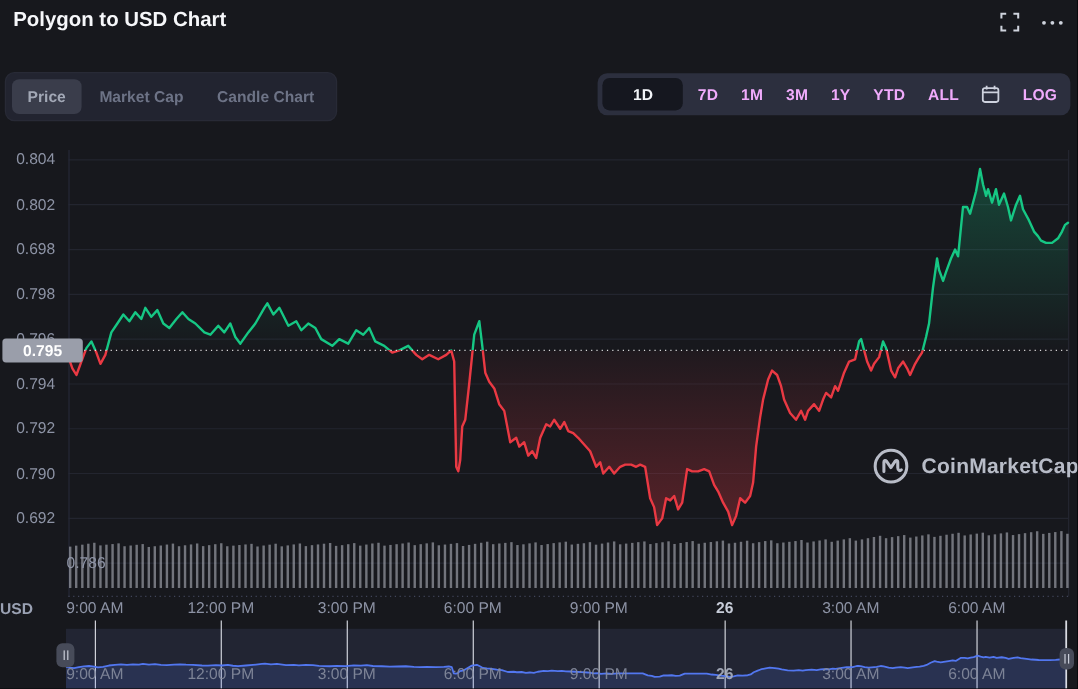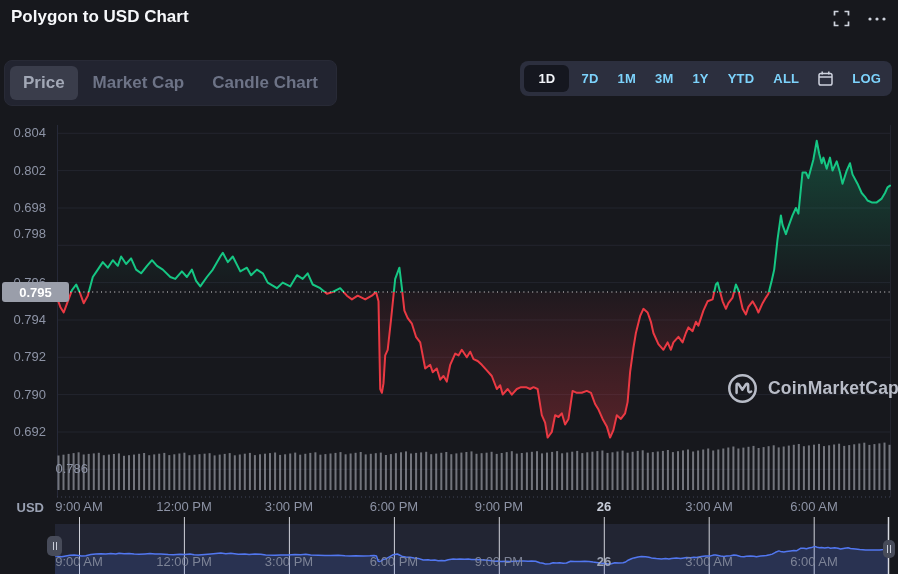--- a/index.html
+++ b/index.html
@@ -4,37 +4,37 @@
 <style>
   html,body{margin:0;padding:0;background:#000;}
   .app{position:relative;width:898px;height:574px;background:#17181d;overflow:hidden;
        font-family:"Liberation Sans",sans-serif;color:#eff2f5;}
   .title{position:absolute;left:10px;top:6px;font-size:17px;font-weight:bold;color:#f6f7fa;margin:1px;}
   .icon-btn{position:absolute;top:8px;background:none;border:none;cursor:pointer;padding:2px;}
   .icon-btn.fs{right:46px;}
   .icon-btn.more{right:8px;}
   .seg{position:absolute;display:flex;align-items:center;border-radius:8px;}
   .type-seg{left:4px;top:60px;background:#222430;padding:5px;gap:2px;border:1px solid #282a36;}
-  .type-seg .chip{border:none;background:none;font-family:inherit;font-size:17px;font-weight:bold;
+  .type-seg .chip{border:none;background:none;font-family:inherit;font-size:13px;font-weight:bold;
        color:#6d7386;padding:7px 13px;border-radius:6px;cursor:pointer;}
   .type-seg .chip.active{background:#3a3d4b;color:#a2a8b6;}
   .range-seg{right:6px;top:61px;background:#2c2f3e;padding:4px;gap:5px;}
   .range-seg .chip{border:none;background:none;font-family:inherit;font-size:13px;font-weight:bold;
-       color:#7dd3fc;padding:6px 7px;border-radius:6px;cursor:pointer;letter-spacing:.2px;}
-  .range-seg .chip.active{background:#15171f;color:#f2f4f8;padding:6px 14px;}
+       color:#f0abfc;padding:6px 7px;border-radius:6px;cursor:pointer;letter-spacing:.2px;}
+  .range-seg .chip.active{background:#15171f;color:#f2f4f8;padding:6px 25px;}
   .range-seg .cal{display:flex;align-items:center;padding:4px 6px;}
   #main-svg{position:absolute;left:0;top:0;}
   #mini-svg{position:absolute;left:0;top:516px;}
   .ylab{position:absolute;left:0;width:46px;text-align:right;font-size:13px;color:#8d93a5;z-index:2;}
   .price-badge{position:absolute;left:2px;top:282px;width:67px;height:20px;background:#9a9eaa;
        border-radius:3px;color:#ffffff;font-size:13px;font-weight:bold;display:flex;align-items:center;
        justify-content:center;z-index:3;}
   .xlab{position:absolute;top:499px;transform:translateX(-50%);font-size:13px;color:#8d93a5;white-space:nowrap;z-index:2;}
   .xlab.bold{font-weight:bold;color:#c7ccd8;}
-  .usd{position:absolute;left:0;top:500px;width:44px;text-align:right;font-size:13px;font-weight:bold;color:#9aa1b3;}
+  .usd{position:absolute;left:0;top:500px;width:44px;font-size:13px;font-weight:bold;color:#9aa1b3;}
   .watermark{position:absolute;left:726px;top:372px;display:flex;align-items:center;gap:9px;opacity:.92;z-index:1;}
   .watermark span{font-size:17.5px;font-weight:bold;color:#c6cad6;letter-spacing:.2px;}
   .minilab{position:absolute;top:554px;transform:translateX(-50%);font-size:13px;color:#868c9e;opacity:.9;z-index:2;white-space:nowrap;}
   .minilab.bold{font-weight:bold;color:#aab0bf;}
   .handle{position:absolute;background:#474b59;border-radius:5px;display:flex;align-items:center;
        justify-content:center;gap:2px;z-index:4;cursor:ew-resize;}
   .handle i{display:block;width:1px;height:8px;background:#c9cdd8;}
   .handle.left{left:47px;top:536px;width:15px;height:20px;}
   .handle.right{left:883px;top:540px;width:12px;height:18px;}
 </style>
@@ -288,21 +288,21 @@
       <path d="M57.0,297.6L60.3,306.9L63.7,312.5L67.8,301.3L72.0,290.1L76.2,284.5L80.3,293.8L83.7,303.2L87.8,295.7L92.8,277.0L97.8,269.6L102.8,262.1L107.8,267.7L112.8,260.2L117.8,265.8L121.1,256.5L126.1,264.0L131.1,258.4L136.1,269.6L141.1,273.3L147.0,265.8L152.0,260.2L157.0,265.8L162.8,269.6L170.3,277.0L175.3,278.9L181.9,271.4L186.9,277.0L191.9,269.6L196.1,280.8L200.3,286.4L206.9,277.0L212.8,269.6L220.3,256.5L222.8,252.8L227.8,262.1L232.8,256.5L240.3,271.4L246.9,267.7L251.1,275.2L256.9,269.6L262.8,273.3L267.7,282.6L276.9,288.2L282.7,282.6L290.2,286.4L296.9,275.2L302.7,278.9L307.7,273.3L312.7,284.5L320.2,288.2L326.9,293.8L332.7,292.0L340.2,288.2L346.9,295.7L351.9,299.4L357.7,295.7L365.2,299.4L371.9,295.7L376.0,292.0L378.5,301.3L380.2,389.0L381.9,392.8L383.5,383.4L385.2,355.4L387.7,349.8L391.0,320.0L395.2,278.9L399.4,267.7L401.9,288.2L404.4,310.6L407.7,318.1L411.9,323.7L416.0,336.8L420.2,342.4L425.2,368.5L430.2,364.8L432.7,372.2L436.8,368.5L440.2,379.7L443.5,376.0L446.8,381.6L450.2,364.8L455.2,353.6L458.5,355.4L461.8,349.8L466.8,357.3L470.2,351.7L473.5,359.2L477.7,361.0L481.8,364.8L486.8,370.4L491.8,376.0L496.8,389.0L500.2,385.3L502.7,394.6L507.7,389.0L511.8,394.6L516.8,389.0L521.0,387.2L526.0,387.2L530.1,389.0L533.5,387.2L537.6,389.0L541.8,415.2L545.1,422.6L547.6,437.6L551.8,432.0L555.1,415.2L558.5,417.0L561.8,413.3L565.1,424.5L568.5,418.9L572.6,390.9L576.8,392.8L581.8,392.8L586.8,390.9L591.0,392.8L595.1,404.0L598.5,409.6L602.6,418.9L606.8,426.4L610.1,437.6L613.4,430.1L616.8,415.2L620.9,418.9L625.1,413.3L627.6,402.1L630.1,372.2L633.4,348.0L635.9,333.0L640.1,316.2L643.4,308.8L647.6,312.5L650.9,321.8L653.4,333.0L658.4,344.2L663.4,349.8L667.6,342.4L670.9,349.8L673.4,342.4L678.4,336.8L682.6,342.4L685.9,333.0L688.4,327.4L692.6,331.2L695.9,321.8L698.4,325.6L703.4,310.6L707.6,301.3L712.6,299.4L715.9,284.5L717.6,282.6L720.1,292.0L722.6,301.3L725.9,308.8L728.4,303.2L732.6,297.6L735.9,284.5L738.4,290.1L742.6,308.8L745.9,314.4L748.4,306.9L752.6,301.3L755.9,306.9L758.4,312.5L762.6,303.2L765.9,297.6L768.4,293.8L771.7,280.8L774.2,269.6L777.5,239.7L780.9,215.4L782.5,224.8L785.9,234.1L788.4,226.6L792.5,215.4L795.9,208.0L798.4,213.6L802.5,172.5L805.9,172.5L808.4,178.1L810.9,168.8L813.4,159.4L816.7,140.8L819.2,153.8L821.7,163.2L823.4,157.6L826.7,168.8L830.0,157.6L832.5,170.6L836.7,161.3L840.0,172.5L842.5,183.7L846.7,170.6L850.0,163.2L852.5,174.4L857.5,183.7L861.7,193.0L865.0,196.8L867.5,200.5L871.7,202.4L876.7,202.4L881.7,198.6L885.0,193.0L887.5,187.4L890.0,185.6L890,292.0L57,292.0Z" fill="url(#gDn)" clip-path="url(#cDn)"></path>
       <path d="M57.0,297.6L60.3,306.9L63.7,312.5L67.8,301.3L72.0,290.1L76.2,284.5L80.3,293.8L83.7,303.2L87.8,295.7L92.8,277.0L97.8,269.6L102.8,262.1L107.8,267.7L112.8,260.2L117.8,265.8L121.1,256.5L126.1,264.0L131.1,258.4L136.1,269.6L141.1,273.3L147.0,265.8L152.0,260.2L157.0,265.8L162.8,269.6L170.3,277.0L175.3,278.9L181.9,271.4L186.9,277.0L191.9,269.6L196.1,280.8L200.3,286.4L206.9,277.0L212.8,269.6L220.3,256.5L222.8,252.8L227.8,262.1L232.8,256.5L240.3,271.4L246.9,267.7L251.1,275.2L256.9,269.6L262.8,273.3L267.7,282.6L276.9,288.2L282.7,282.6L290.2,286.4L296.9,275.2L302.7,278.9L307.7,273.3L312.7,284.5L320.2,288.2L326.9,293.8L332.7,292.0L340.2,288.2L346.9,295.7L351.9,299.4L357.7,295.7L365.2,299.4L371.9,295.7L376.0,292.0L378.5,301.3L380.2,389.0L381.9,392.8L383.5,383.4L385.2,355.4L387.7,349.8L391.0,320.0L395.2,278.9L399.4,267.7L401.9,288.2L404.4,310.6L407.7,318.1L411.9,323.7L416.0,336.8L420.2,342.4L425.2,368.5L430.2,364.8L432.7,372.2L436.8,368.5L440.2,379.7L443.5,376.0L446.8,381.6L450.2,364.8L455.2,353.6L458.5,355.4L461.8,349.8L466.8,357.3L470.2,351.7L473.5,359.2L477.7,361.0L481.8,364.8L486.8,370.4L491.8,376.0L496.8,389.0L500.2,385.3L502.7,394.6L507.7,389.0L511.8,394.6L516.8,389.0L521.0,387.2L526.0,387.2L530.1,389.0L533.5,387.2L537.6,389.0L541.8,415.2L545.1,422.6L547.6,437.6L551.8,432.0L555.1,415.2L558.5,417.0L561.8,413.3L565.1,424.5L568.5,418.9L572.6,390.9L576.8,392.8L581.8,392.8L586.8,390.9L591.0,392.8L595.1,404.0L598.5,409.6L602.6,418.9L606.8,426.4L610.1,437.6L613.4,430.1L616.8,415.2L620.9,418.9L625.1,413.3L627.6,402.1L630.1,372.2L633.4,348.0L635.9,333.0L640.1,316.2L643.4,308.8L647.6,312.5L650.9,321.8L653.4,333.0L658.4,344.2L663.4,349.8L667.6,342.4L670.9,349.8L673.4,342.4L678.4,336.8L682.6,342.4L685.9,333.0L688.4,327.4L692.6,331.2L695.9,321.8L698.4,325.6L703.4,310.6L707.6,301.3L712.6,299.4L715.9,284.5L717.6,282.6L720.1,292.0L722.6,301.3L725.9,308.8L728.4,303.2L732.6,297.6L735.9,284.5L738.4,290.1L742.6,308.8L745.9,314.4L748.4,306.9L752.6,301.3L755.9,306.9L758.4,312.5L762.6,303.2L765.9,297.6L768.4,293.8L771.7,280.8L774.2,269.6L777.5,239.7L780.9,215.4L782.5,224.8L785.9,234.1L788.4,226.6L792.5,215.4L795.9,208.0L798.4,213.6L802.5,172.5L805.9,172.5L808.4,178.1L810.9,168.8L813.4,159.4L816.7,140.8L819.2,153.8L821.7,163.2L823.4,157.6L826.7,168.8L830.0,157.6L832.5,170.6L836.7,161.3L840.0,172.5L842.5,183.7L846.7,170.6L850.0,163.2L852.5,174.4L857.5,183.7L861.7,193.0L865.0,196.8L867.5,200.5L871.7,202.4L876.7,202.4L881.7,198.6L885.0,193.0L887.5,187.4L890.0,185.6" fill="none" stroke="#16c784" stroke-width="2" stroke-linejoin="round" stroke-linecap="round" clip-path="url(#cUp)"></path>
       <path d="M57.0,297.6L60.3,306.9L63.7,312.5L67.8,301.3L72.0,290.1L76.2,284.5L80.3,293.8L83.7,303.2L87.8,295.7L92.8,277.0L97.8,269.6L102.8,262.1L107.8,267.7L112.8,260.2L117.8,265.8L121.1,256.5L126.1,264.0L131.1,258.4L136.1,269.6L141.1,273.3L147.0,265.8L152.0,260.2L157.0,265.8L162.8,269.6L170.3,277.0L175.3,278.9L181.9,271.4L186.9,277.0L191.9,269.6L196.1,280.8L200.3,286.4L206.9,277.0L212.8,269.6L220.3,256.5L222.8,252.8L227.8,262.1L232.8,256.5L240.3,271.4L246.9,267.7L251.1,275.2L256.9,269.6L262.8,273.3L267.7,282.6L276.9,288.2L282.7,282.6L290.2,286.4L296.9,275.2L302.7,278.9L307.7,273.3L312.7,284.5L320.2,288.2L326.9,293.8L332.7,292.0L340.2,288.2L346.9,295.7L351.9,299.4L357.7,295.7L365.2,299.4L371.9,295.7L376.0,292.0L378.5,301.3L380.2,389.0L381.9,392.8L383.5,383.4L385.2,355.4L387.7,349.8L391.0,320.0L395.2,278.9L399.4,267.7L401.9,288.2L404.4,310.6L407.7,318.1L411.9,323.7L416.0,336.8L420.2,342.4L425.2,368.5L430.2,364.8L432.7,372.2L436.8,368.5L440.2,379.7L443.5,376.0L446.8,381.6L450.2,364.8L455.2,353.6L458.5,355.4L461.8,349.8L466.8,357.3L470.2,351.7L473.5,359.2L477.7,361.0L481.8,364.8L486.8,370.4L491.8,376.0L496.8,389.0L500.2,385.3L502.7,394.6L507.7,389.0L511.8,394.6L516.8,389.0L521.0,387.2L526.0,387.2L530.1,389.0L533.5,387.2L537.6,389.0L541.8,415.2L545.1,422.6L547.6,437.6L551.8,432.0L555.1,415.2L558.5,417.0L561.8,413.3L565.1,424.5L568.5,418.9L572.6,390.9L576.8,392.8L581.8,392.8L586.8,390.9L591.0,392.8L595.1,404.0L598.5,409.6L602.6,418.9L606.8,426.4L610.1,437.6L613.4,430.1L616.8,415.2L620.9,418.9L625.1,413.3L627.6,402.1L630.1,372.2L633.4,348.0L635.9,333.0L640.1,316.2L643.4,308.8L647.6,312.5L650.9,321.8L653.4,333.0L658.4,344.2L663.4,349.8L667.6,342.4L670.9,349.8L673.4,342.4L678.4,336.8L682.6,342.4L685.9,333.0L688.4,327.4L692.6,331.2L695.9,321.8L698.4,325.6L703.4,310.6L707.6,301.3L712.6,299.4L715.9,284.5L717.6,282.6L720.1,292.0L722.6,301.3L725.9,308.8L728.4,303.2L732.6,297.6L735.9,284.5L738.4,290.1L742.6,308.8L745.9,314.4L748.4,306.9L752.6,301.3L755.9,306.9L758.4,312.5L762.6,303.2L765.9,297.6L768.4,293.8L771.7,280.8L774.2,269.6L777.5,239.7L780.9,215.4L782.5,224.8L785.9,234.1L788.4,226.6L792.5,215.4L795.9,208.0L798.4,213.6L802.5,172.5L805.9,172.5L808.4,178.1L810.9,168.8L813.4,159.4L816.7,140.8L819.2,153.8L821.7,163.2L823.4,157.6L826.7,168.8L830.0,157.6L832.5,170.6L836.7,161.3L840.0,172.5L842.5,183.7L846.7,170.6L850.0,163.2L852.5,174.4L857.5,183.7L861.7,193.0L865.0,196.8L867.5,200.5L871.7,202.4L876.7,202.4L881.7,198.6L885.0,193.0L887.5,187.4L890.0,185.6" fill="none" stroke="#ea3943" stroke-width="2" stroke-linejoin="round" stroke-linecap="round" clip-path="url(#cDn)"></path>
       <line x1="57" x2="890" y1="292.0" y2="292.0" stroke="rgba(255,255,255,0.85)" stroke-width="1.2" stroke-dasharray="1 3.4"></line>
     </svg>
 
   <div id="ylabels">
       <div class="ylab" style="top: 125px;">0.804</div>
       <div class="ylab" style="top: 163px;">0.802</div>
       <div class="ylab" style="top: 200px;">0.698</div>
-      <div class="ylab" style="top: 226px;">0.798</div>
+      <div class="ylab" style="top: 237px;">0.798</div>
       <div class="ylab" style="top: 275px;">0.796</div>
       <div class="ylab" style="top: 312px;">0.794</div>
       <div class="ylab" style="top: 349px;">0.792</div>
       <div class="ylab" style="top: 387px;">0.790</div>
       <div class="ylab" style="top: 424px;">0.692</div>
       <div class="ylab" style="top: 461px; margin-left: 42px;">0.786</div>
     </div>
   <div class="price-badge" style="top: 282px;">0.795</div>
   <div id="xlabels">
       <div class="xlab" style="left: 79px;">9:00 AM</div>

